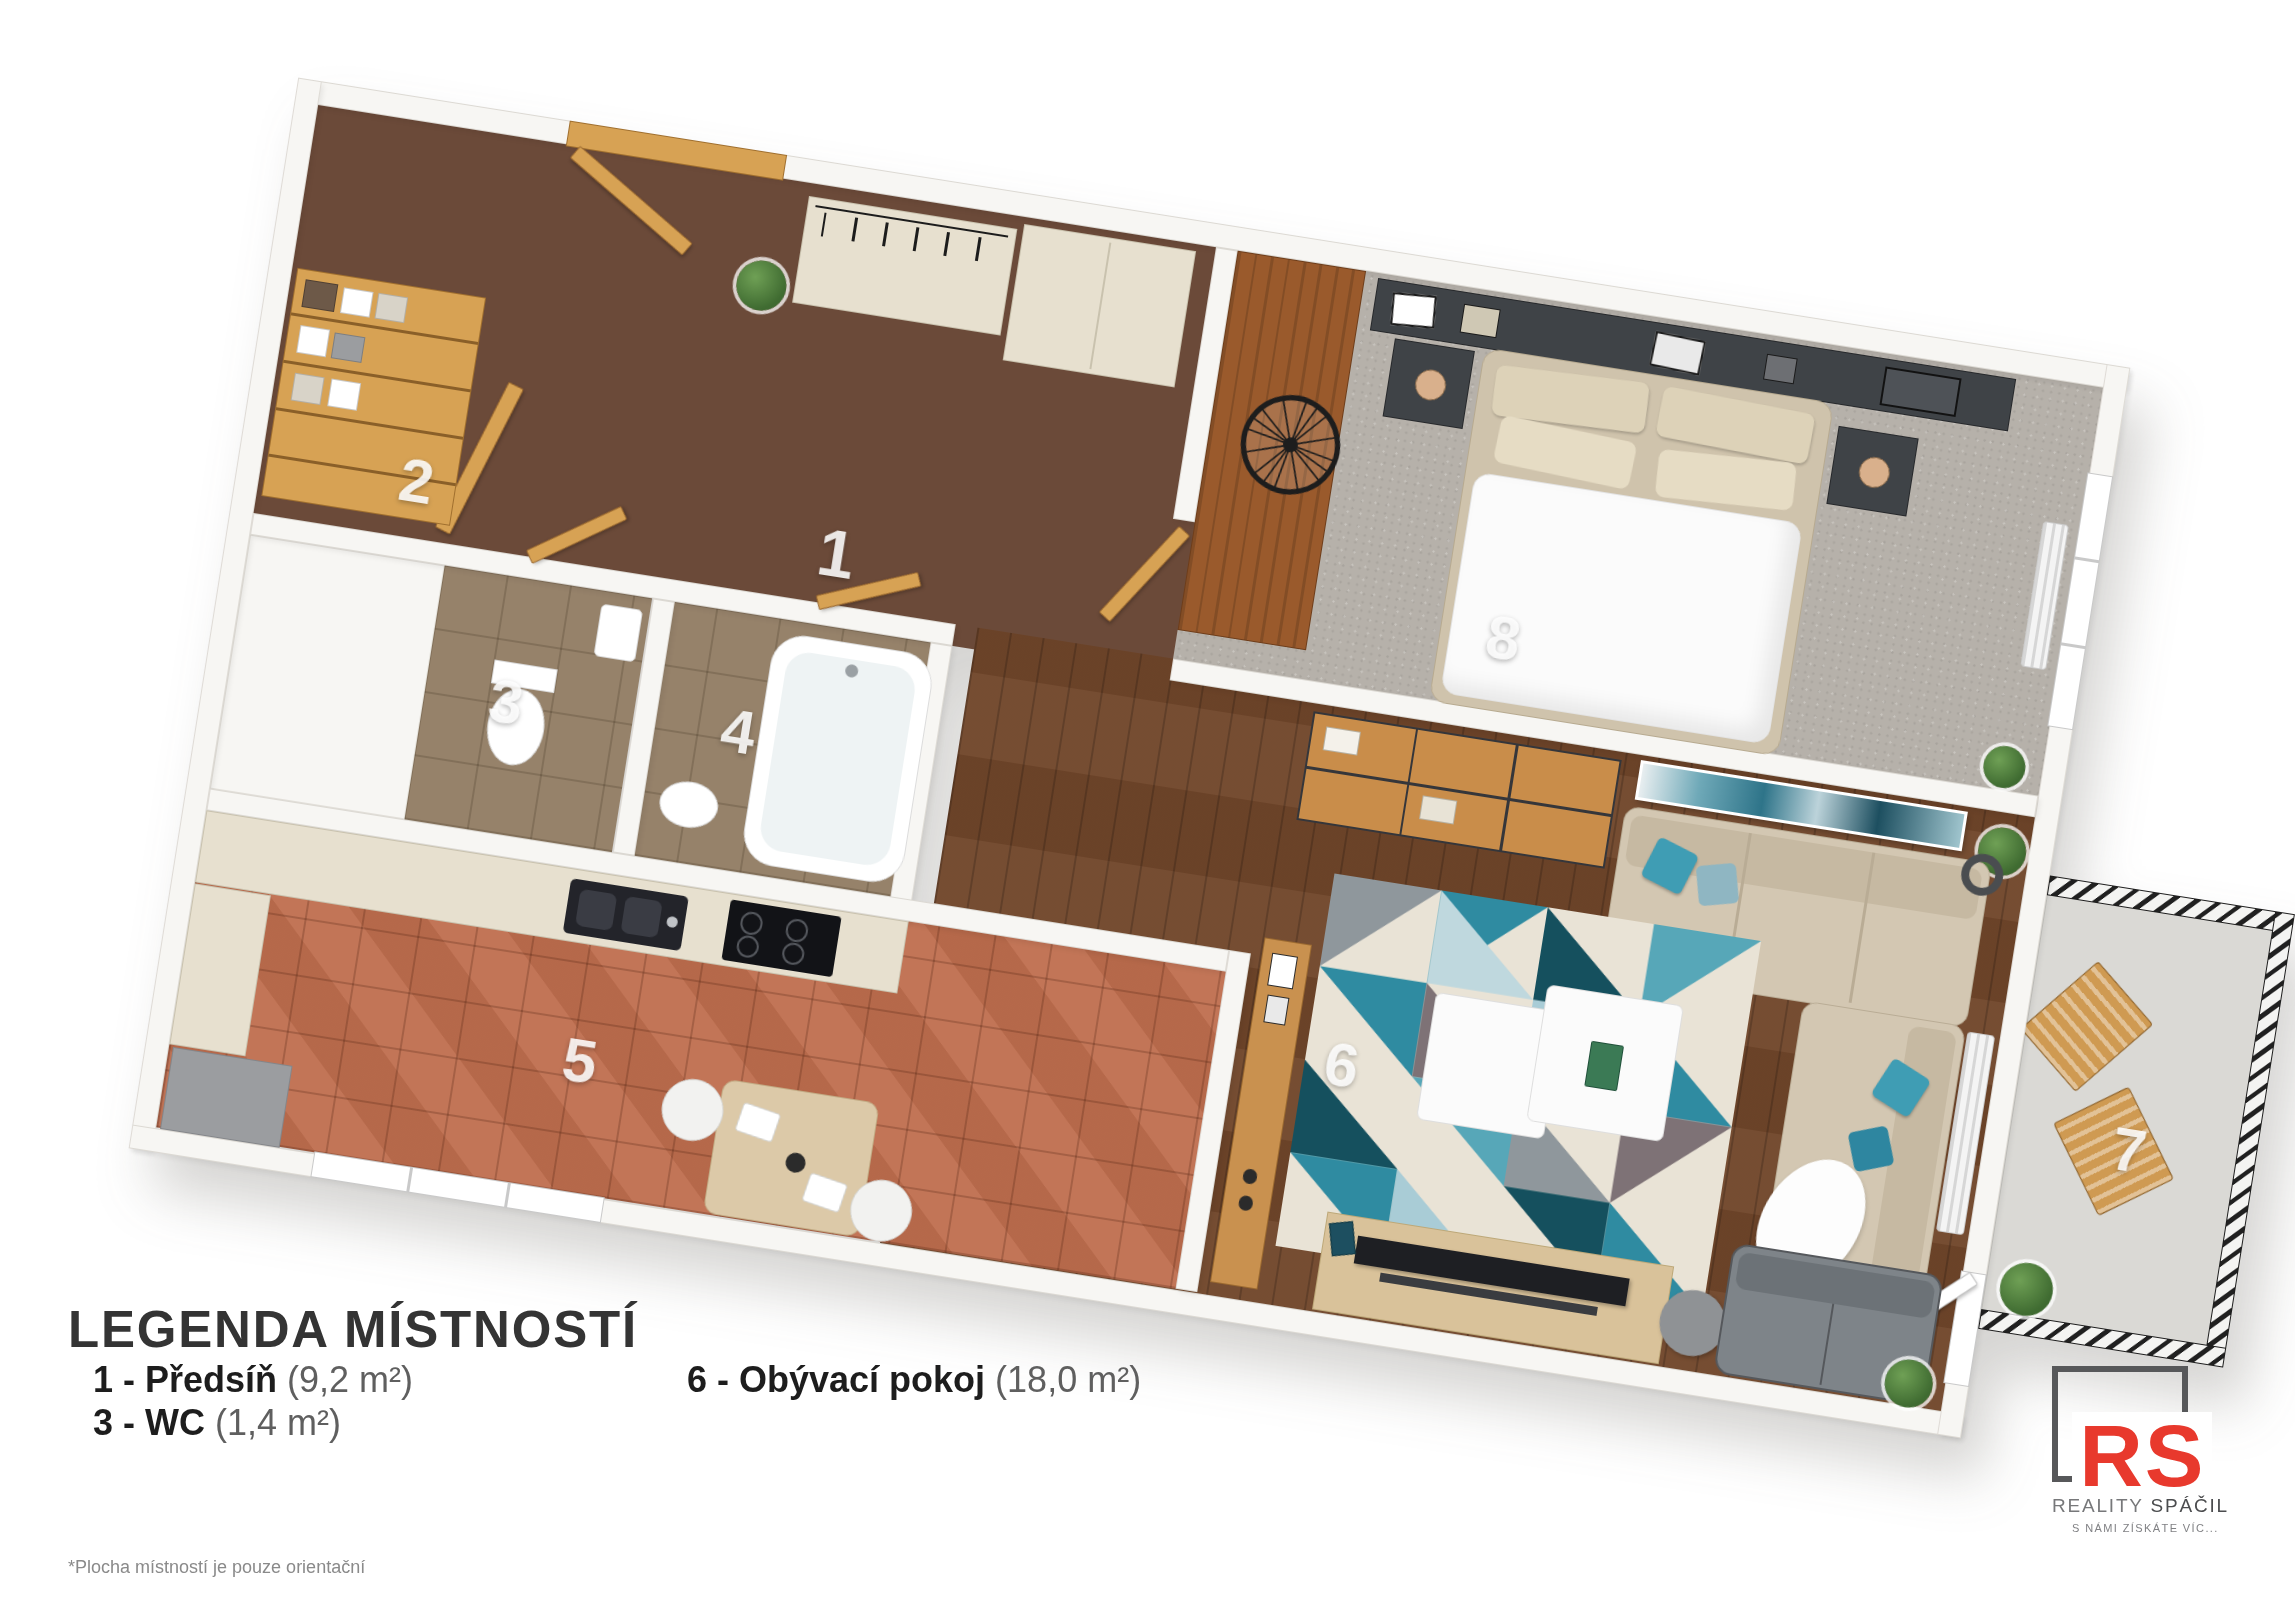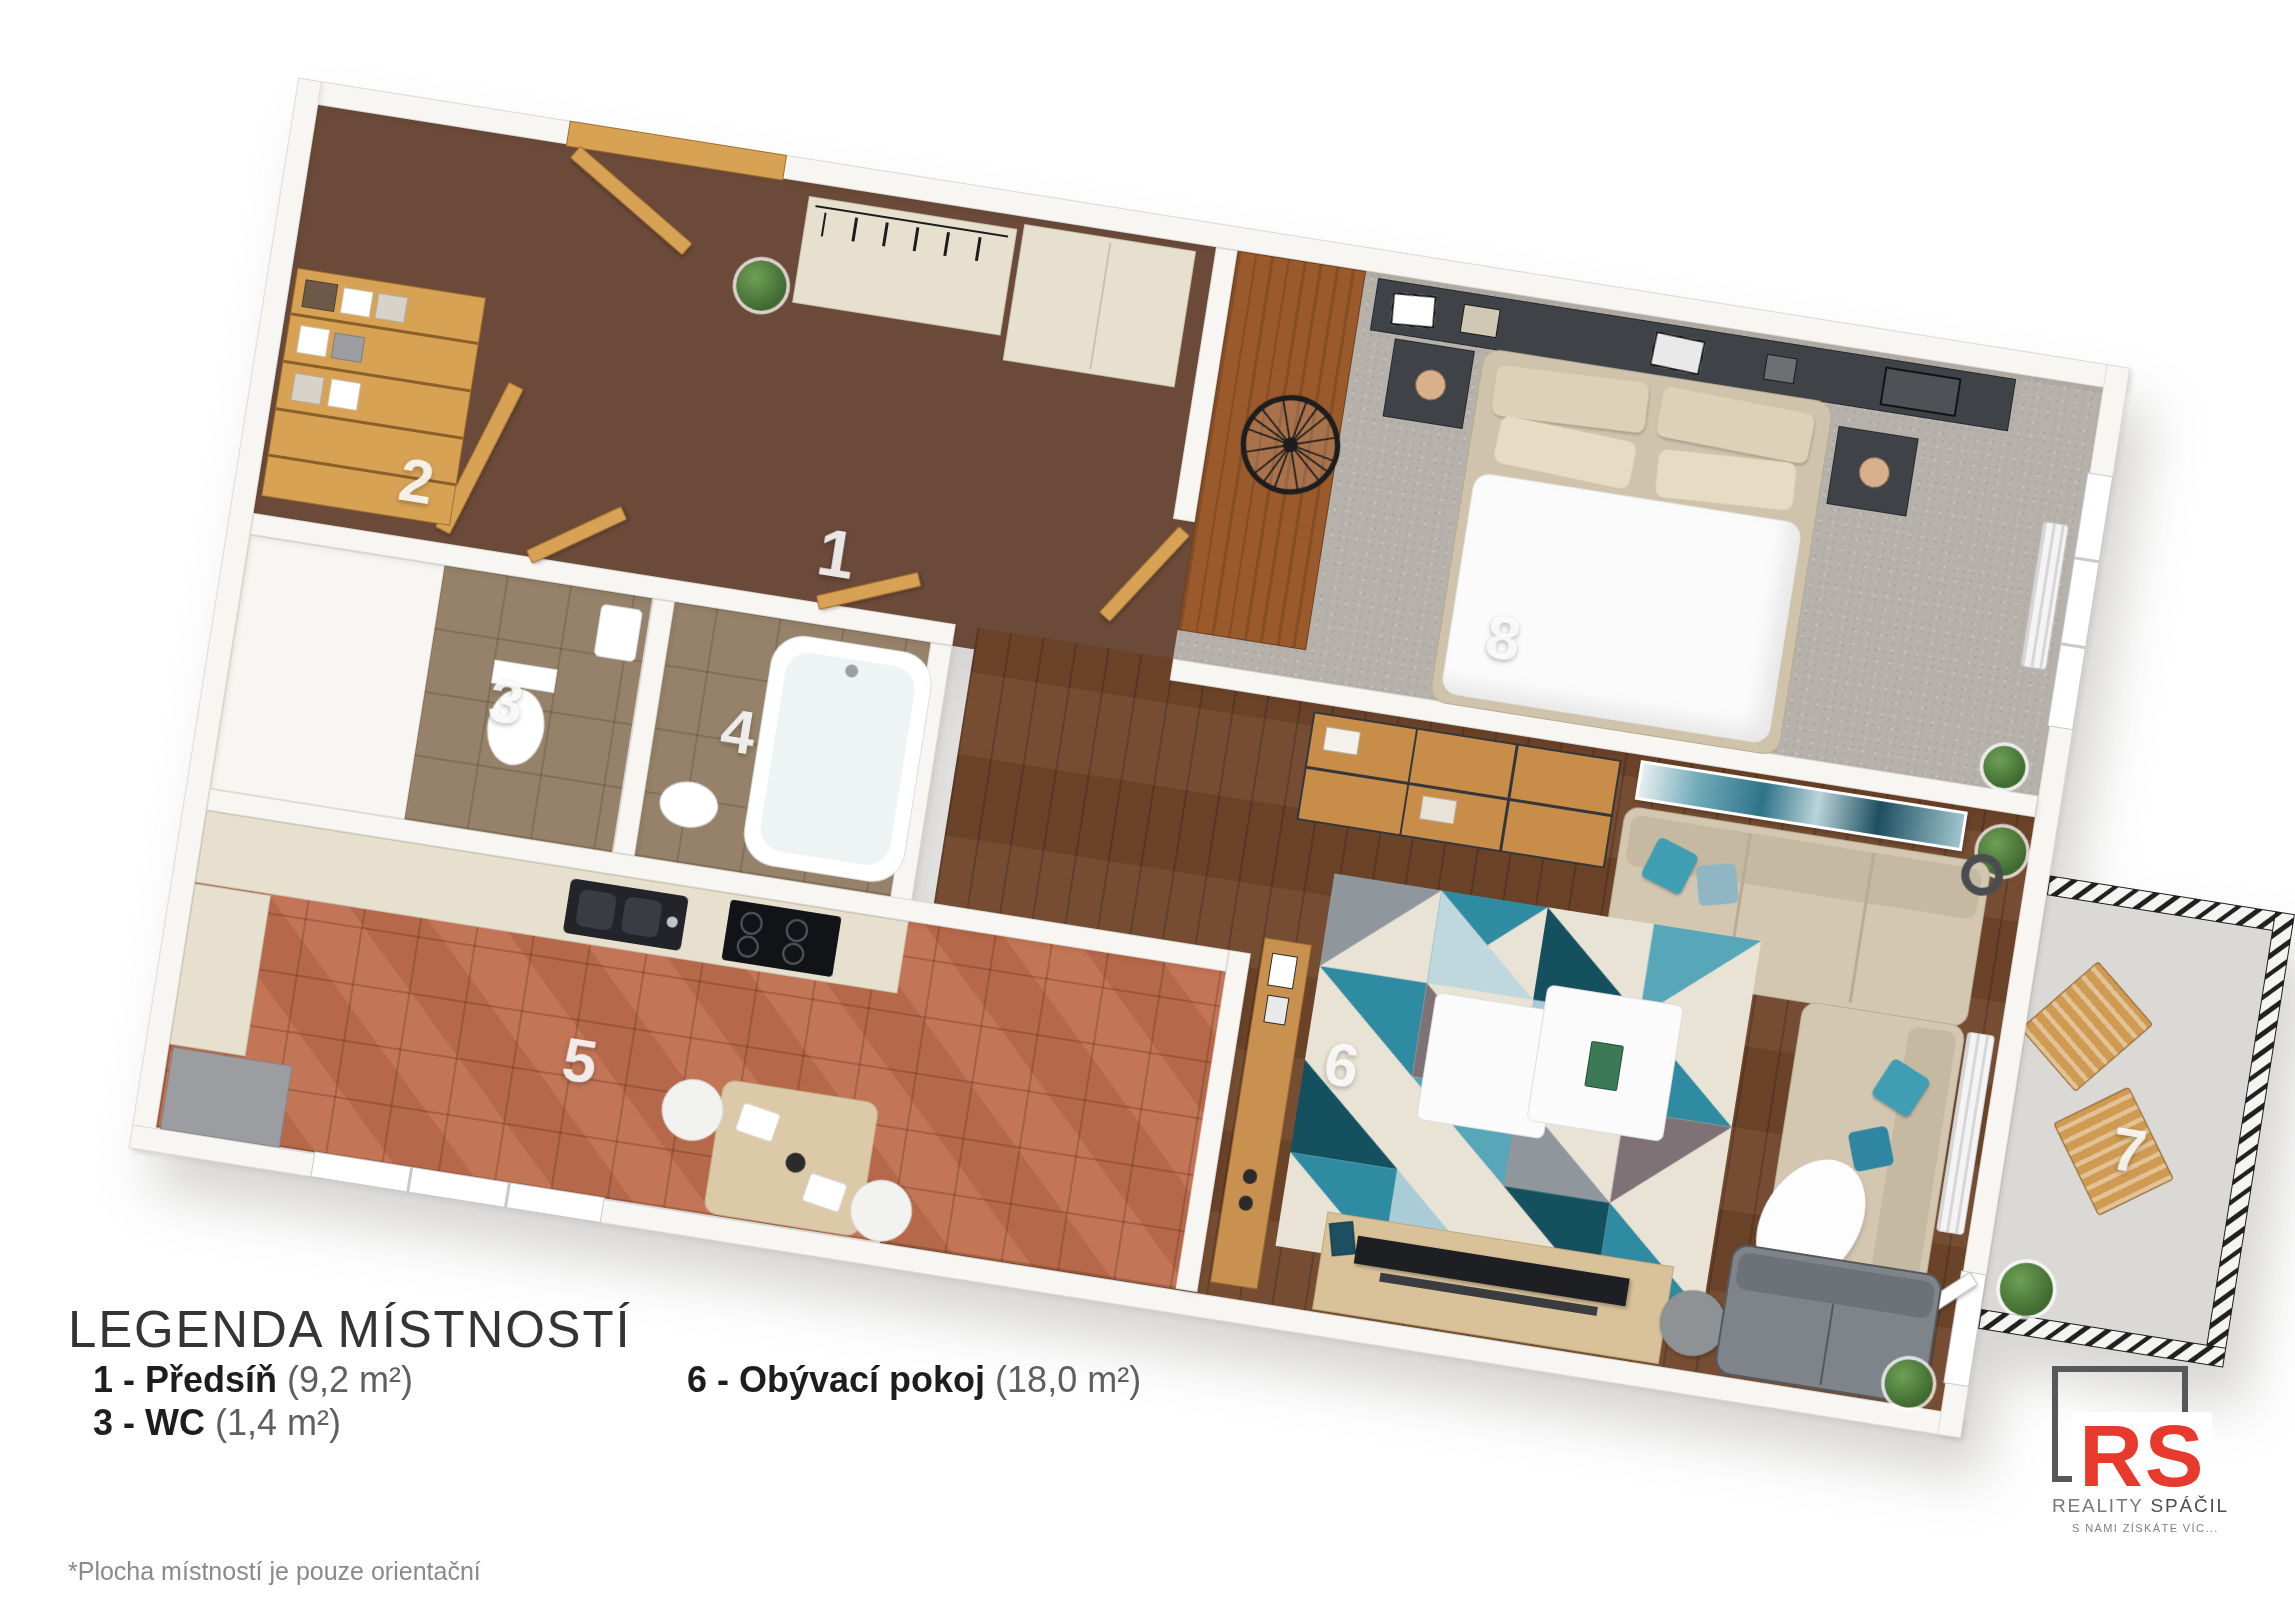--- a/index.html
+++ b/index.html
@@ -70,27 +70,27 @@
     border:1.8px solid #cccccc;box-sizing:border-box;border-radius:3.7px;
   }
   .rail{background:repeating-linear-gradient(135deg,#202020 0 4.6px,#f4f4f2 4.6px 14.7px);border:1.8px solid #1d1d1d;box-sizing:border-box;}
   .slat-chair{
     background:#cf9a52 repeating-linear-gradient(0deg, rgba(255,255,255,.4) 0 4.6px, transparent 4.6px 13px);
     border:1.8px solid #8a5f28;box-sizing:border-box;border-radius:3.7px;
   }
   
   .legend-title{
     position:absolute;left:68px;top:1300px;
-    font-size:51px;font-weight:400;letter-spacing:1.8px;color:#343434;
+    font-size:51px;font-weight:700;letter-spacing:1.8px;color:#343434;
   }
   .legend-col{position:absolute;top:1359px;}
   .legend-item{height:43px;font-size:36px;white-space:nowrap;}
   .legend-item .lbl{font-weight:bold;color:#1d1d1d;}
   .legend-item .area{font-weight:normal;color:#5f5f5f;}
-  .footnote{position:absolute;left:68px;top:1557px;font-size:25px;color:#8a8a8a;}
+  .footnote{position:absolute;left:68px;top:1557px;font-size:18px;color:#8a8a8a;}
   
   .logo{position:absolute;left:2052px;top:1366px;width:147px;height:193px;}
   .logo-square{position:absolute;left:0;top:0;width:136px;height:116px;border:6.4px solid #57585a;box-sizing:border-box;}
   .logo-rs{
     position:absolute;left:20px;top:46px;background:#ffffff;padding:0 7.3px;
     font-size:88px;line-height:1;font-weight:bold;letter-spacing:1.8px;color:#e8392d;
   }
   .logo-brand{position:absolute;left:0px;top:129px;width:147px;font-size:19px;letter-spacing:1.8px;white-space:nowrap;}
   .logo-brand .b-reg{color:#77787a;font-weight:normal;}
   .logo-brand .b-bold{color:#4b4c4e;font-weight:normal;}

